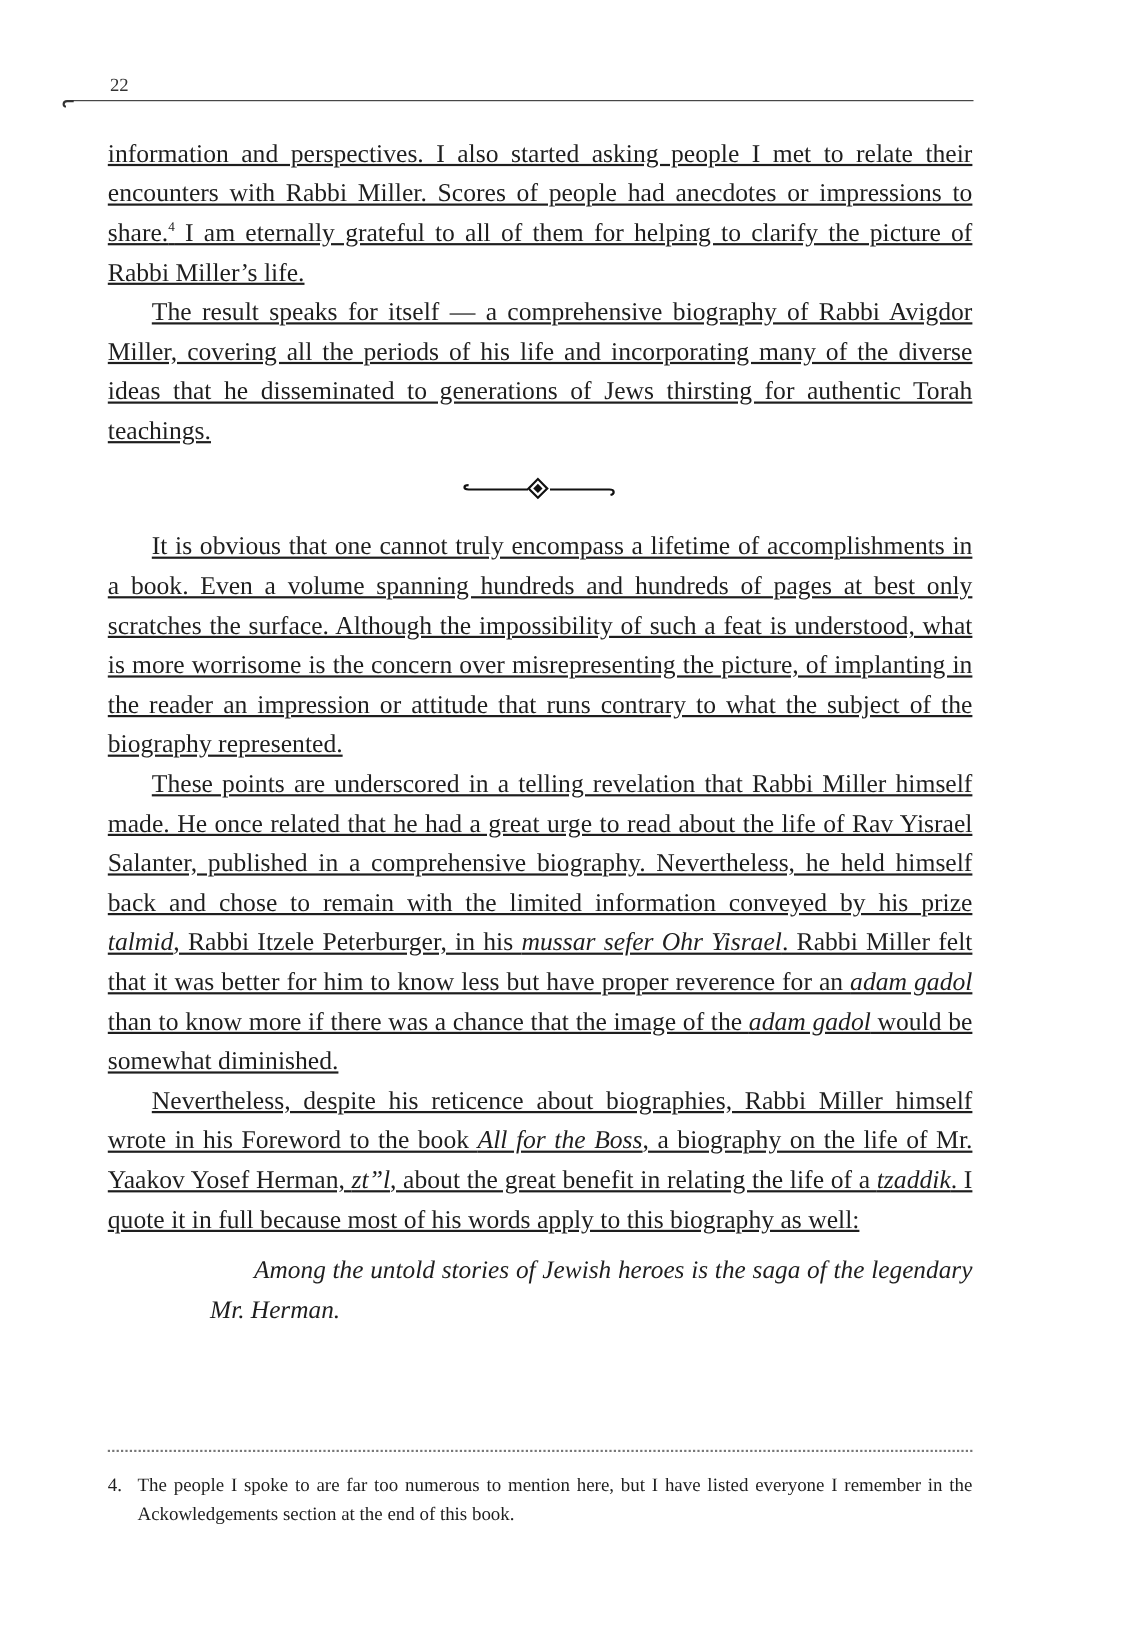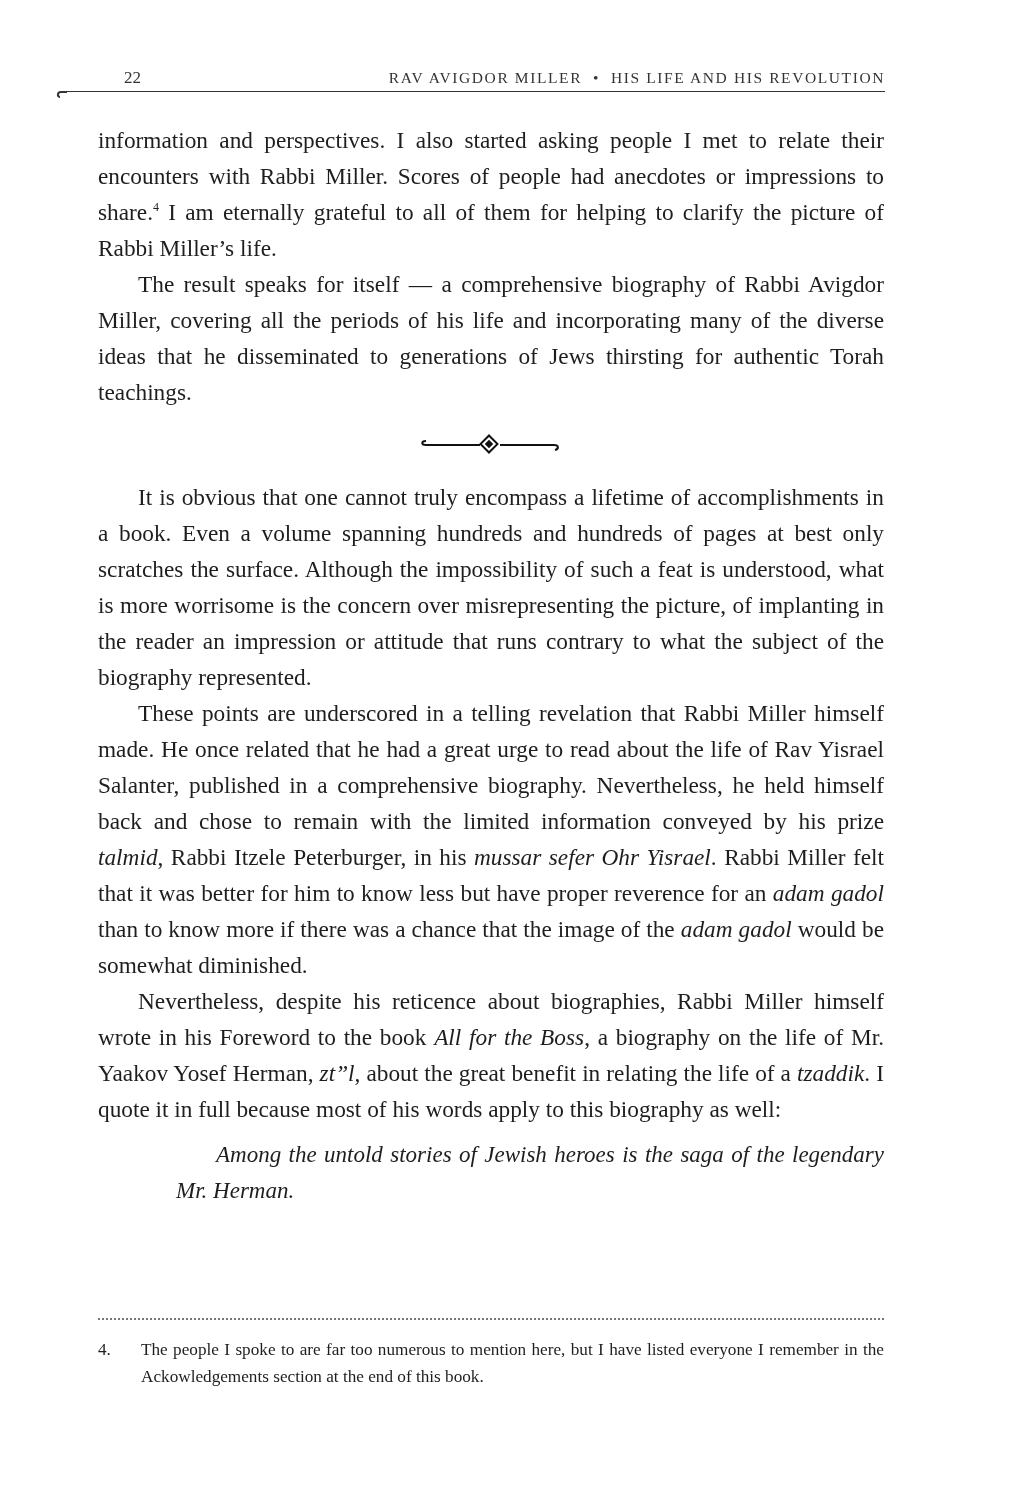--- a/index.html
+++ b/index.html
@@ -1,45 +1,44 @@
 <!DOCTYPE html>
 <html><head>
 <meta charset="utf-8">
 <style>
   html, body { margin: 0; padding: 0; background: #ffffff; }
   body { width: 1021px; height: 1492px; position: relative; overflow: hidden;
          font-family: "Liberation Serif", "DejaVu Serif", serif; color: #1e1e1e; }
   .running-head { position: absolute; left: 55px; top: 66px; width: 830px; height: 28px; }
   .rh-rule { position: absolute; left: 8px; right: 0; top: 25px; height: 0; border-top: 1.5px solid #333; }
   .rh-curl { position: absolute; left: 0; top: 18px; }
-  .rh-folio { position: absolute; left: 45px; top: 2px; font-size: 17px; color: #333; margin-left: 24px; }
+  .rh-folio { position: absolute; left: 45px; top: 2px; font-size: 17px; color: #333; }
   .rh-title { position: absolute; right: 0; top: 3px; font-size: 15.5px; letter-spacing: 1.6px; color: #333; }
   .body-text { position: absolute; left: 98px; width: 786px; font-size: 23.3px; line-height: 36px; }
-  .body-text p { margin: 0; text-align: justify; }
+  .body-text p { margin: 0; text-align: justify; text-decoration: underline; }
   .indent { text-indent: 40px; }
   sup { font-size: 12px; line-height: 0; vertical-align: 9px; }
   .ornament { position: absolute; left: 418px; top: 432px; width: 145px; height: 22px; }
   .quote { position: absolute; left: 176px; width: 708px; top: 1137px; font-size: 23px; line-height: 36px; font-style: italic; }
   .quote p { margin: 0; text-align: justify; }
-  .quote .qi { text-indent: 40px; }
+  .quote .qi { text-indent: 40px; margin-left: 15px; }
   .fn-rule { position: absolute; left: 98px; width: 786px; top: 1318px; border-top: 2px dotted #777; }
   .footnote { position: absolute; left: 98px; width: 786px; top: 1336px; font-size: 17.2px; line-height: 27px; }
   .fn-num { position: absolute; left: 0; top: 0; }
-  .fn-text { margin-left: 43px; text-align: justify; }
+  .fn-text { margin-left: 27px; text-align: justify; }
 </style>
 </head>
 <body>
 
 <div class="running-head">
   <svg class="rh-curl" width="14" height="14" viewBox="0 0 14 14">
     <path d="M12 8 L6 8 C2 8 2 13 5 13" stroke="#333" stroke-width="2" fill="none"></path>
   </svg>
   <div class="rh-rule"></div>
   <span class="rh-folio">22</span>
-  <span class="rh-title"><span>RAV AVIGDOR MILLER</span>&nbsp;&nbsp;<span>•</span>&nbsp;&nbsp;<span>HIS LIFE AND HIS REVOLUTION</span></span>
 </div>
 
 <div class="body-text" style="top:122px;">
   <p><span>information and perspectives. I also started asking people I met to relate their encounters with Rabbi Miller. Scores of people had anecdotes or impressions to share.</span><sup>4</sup><span> I am eternally grateful to all of them for helping to clarify the picture of Rabbi Miller’s life.</span></p>
   <p class="indent">The result speaks for itself — a comprehensive biography of Rabbi Avigdor Miller, covering all the periods of his life and incorporating many of the diverse ideas that he disseminated to generations of Jews thirsting for authentic Torah teachings.</p>
 </div>
 
 <svg class="ornament" viewBox="0 0 145 22">
   <path d="M8 9 C3 9 3 13 8 13 L62 13" stroke="#111" stroke-width="2" fill="none"></path>
   <path d="M82 13 L136 13 C141 13 141 17 137 18" stroke="#111" stroke-width="2" fill="none"></path>

